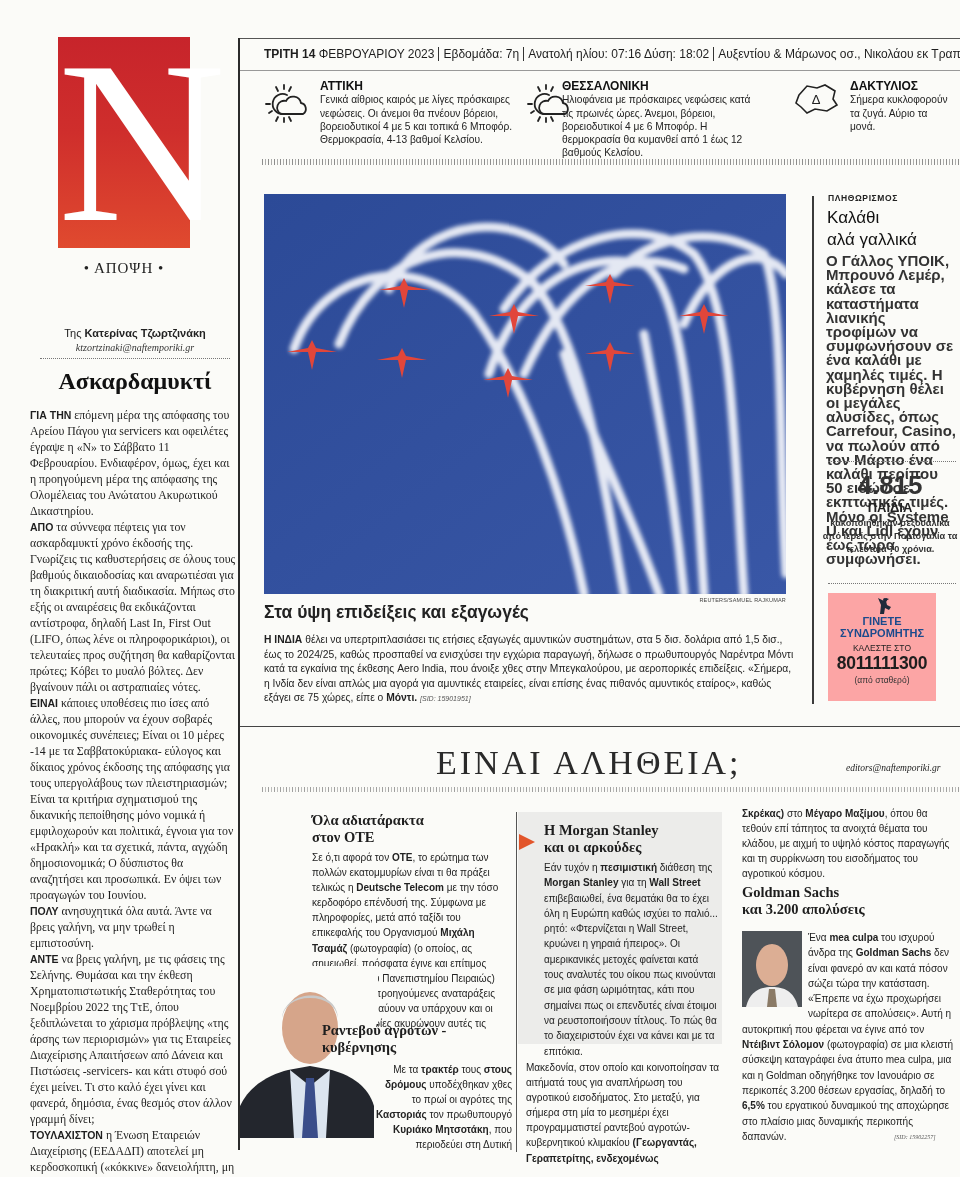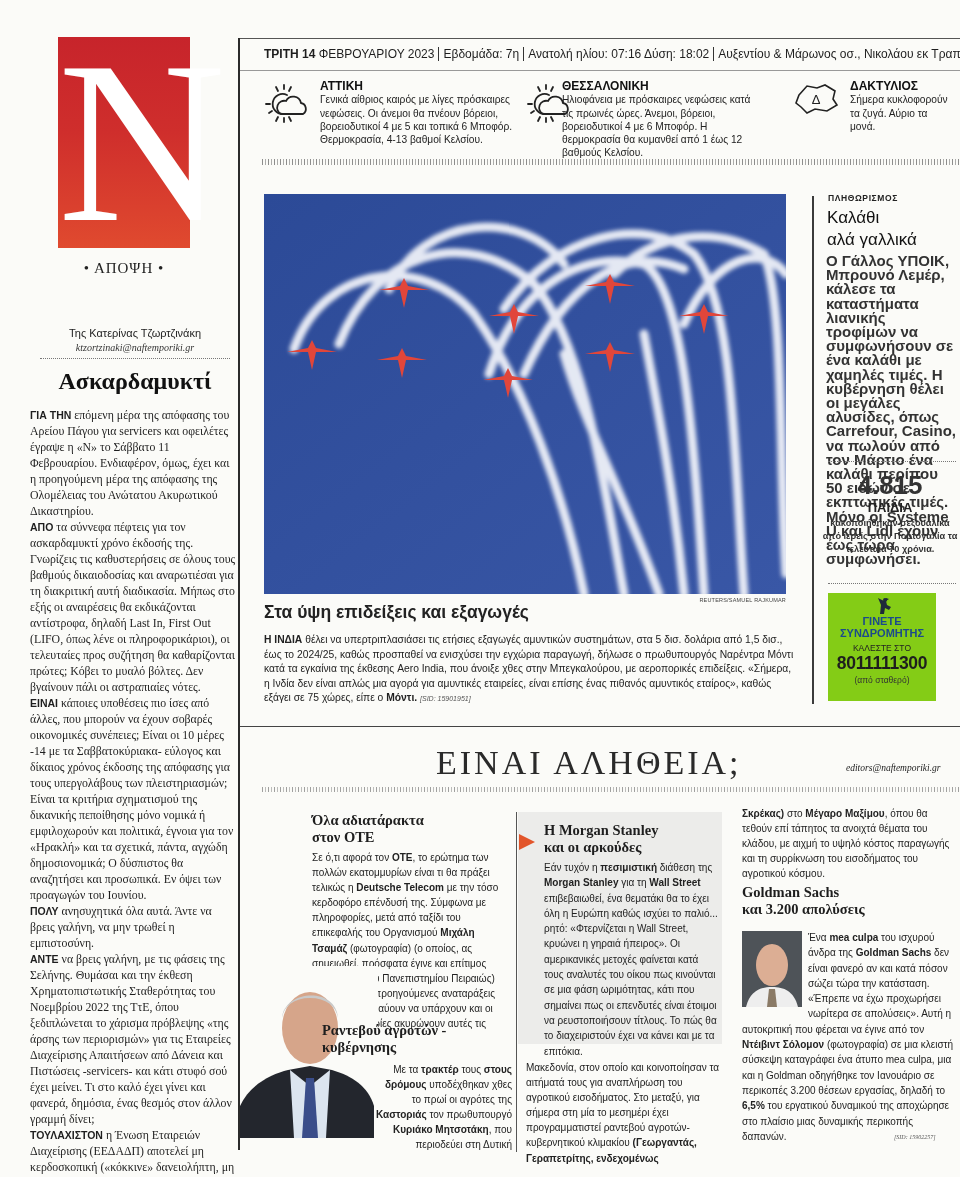--- a/index.html
+++ b/index.html
@@ -11,21 +11,21 @@
 
   
   .logo-box { position: absolute; left: 58px; top: 37px; width: 132px; height: 211px;
     background: linear-gradient(180deg, #c7242b 0%, #cf2e2c 45%, #e04a2f 100%); }
   .logo-letter { position: absolute; left: 0; top: 2px; width: 132px; text-align: center;
     font-family: "Liberation Serif", serif; font-size: 232px; line-height: 205px; color: #fff; letter-spacing: -4px; }
   .opinion-label { position: absolute; left: 58px; top: 260px; width: 132px; text-align: center;
     font-family: "Liberation Serif", serif; font-size: 15px; letter-spacing: 1px; color: #222; }
 
   .byline { position: absolute; left: 30px; top: 327px; width: 210px; text-align: center; font-size: 11px; color: #222; }
-  .byline b { font-weight: normal; }
+  .byline b { font-weight: bold; }
   .email { position: absolute; left: 30px; top: 342px; width: 210px; text-align: center; font-family: "Liberation Serif", serif; font-style: italic; font-size: 10px; color: #333; }
   .dotted-sep { position: absolute; border-top: 1px dotted #777; height: 0; }
 
   .col-title { position: absolute; left: 30px; top: 368px; width: 210px; text-align: center;
     font-family: "Liberation Serif", serif; font-size: 24px; color: #111; }
 
   .left-body { position: absolute; left: 30px; top: 407px; width: 208px; font-family: "Liberation Serif", serif; font-size: 11.8px; line-height: 16px; color: #1e1e1e; }
   .left-body p { margin: 0; text-indent: 0; }
   .lead { font-family: "Liberation Sans", sans-serif; font-weight: bold; font-size: 10.5px; }
   .sid { font-style: italic; font-size: 7px; color: #555; }
@@ -57,21 +57,21 @@
 
   
   .side-rule { position: absolute; left: 812px; top: 196px; width: 2px; height: 508px; background: #3b3b3b; }
   .kicker { position: absolute; left: 828px; top: 193px; font-size: 8.5px; font-weight: bold; letter-spacing: .6px; color: #222; }
   .side-title { position: absolute; left: 827px; top: 207px; font-size: 17px; line-height: 22px; color: #111; }
   .side-body { position: absolute; left: 826px; top: 254px; width: 132px; font-size: 15px; line-height: 14.2px; font-weight: bold; color: #333; }
   .big-num { position: absolute; left: 820px; top: 470px; width: 140px; text-align: center; font-size: 26px; font-weight: bold; color: #333; }
   .num-label { position: absolute; left: 820px; top: 500px; width: 140px; text-align: center; font-size: 13px; font-weight: bold; color: #222; }
   .num-desc { position: absolute; left: 820px; top: 517px; width: 140px; text-align: center; font-size: 9.2px; line-height: 12.8px; font-weight: bold; color: #333; }
 
-  .subscribe { position: absolute; left: 828px; top: 593px; width: 108px; height: 108px; background: #84cc16; text-align: center; }
+  .subscribe { position: absolute; left: 828px; top: 593px; width: 108px; height: 108px; background: #fca5a5; text-align: center; }
   .sub-icon { position: absolute; left: 46px; top: 3px; width: 20px; height: 20px; }
   .sub-title { position: absolute; top: 23px; left: 0; width: 108px; font-size: 11px; line-height: 11.5px; font-weight: bold; color: #1b4a8c; }
   .sub-call { position: absolute; top: 50px; left: 0; width: 108px; font-size: 8.5px; color: #222; }
   .sub-phone { position: absolute; top: 60px; left: 0; width: 108px; font-size: 17.5px; font-weight: bold; color: #1e1e1e; letter-spacing: -.3px; }
   .sub-note { position: absolute; top: 82px; left: 0; width: 108px; font-size: 8.5px; color: #333; }
 
   
   .section-title { position: absolute; left: 436px; top: 744px; font-family: "Liberation Serif", serif; font-size: 34px; letter-spacing: 3px; color: #2a2a2a; font-weight: normal; }
   .editors-email { position: absolute; left: 846px; top: 763px; font-family: "Liberation Serif", serif; font-style: italic; font-size: 9.5px; color: #222; }
   .barcode-row2 { position: absolute; left: 262px; top: 787px; width: 698px; height: 5px;

